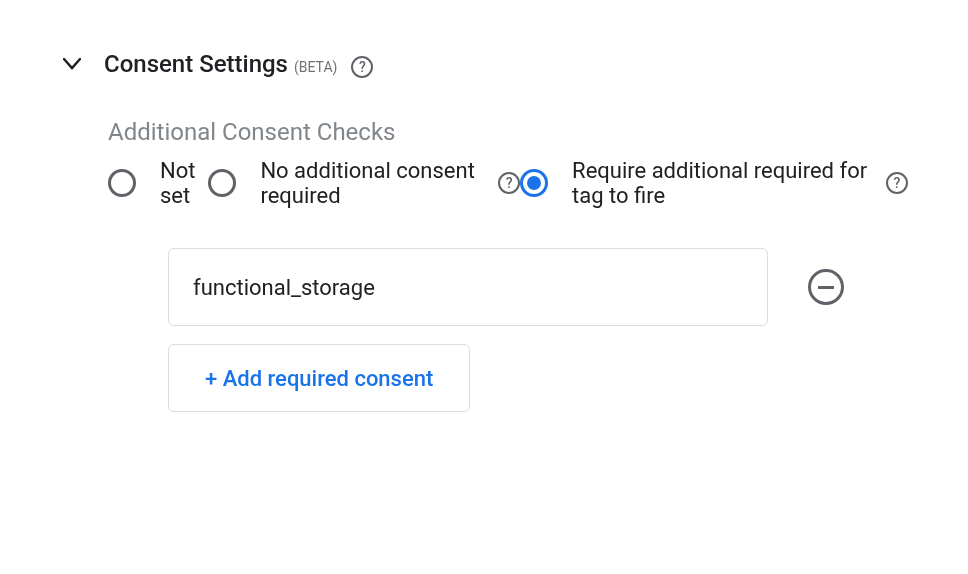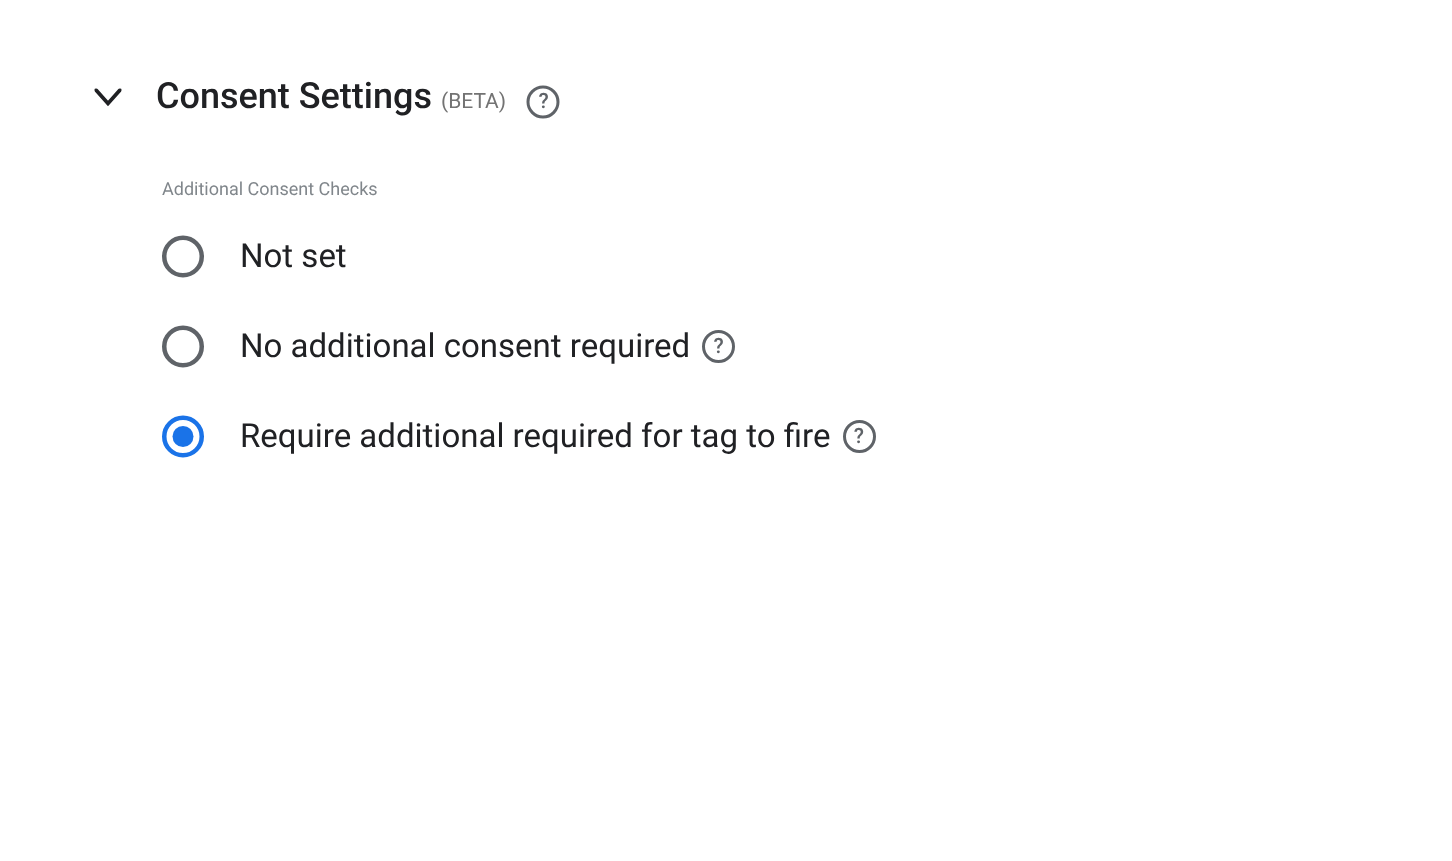--- a/index.html
+++ b/index.html
@@ -55,29 +55,28 @@
       font-weight: 500;
       color: #5f6368;
       cursor: pointer;
       margin-left: 8px;
       flex-shrink: 0;
     }
     .content {
       padding-left: 48px;
     }
     .subsection-label {
-      font-size: 12px;
+      font-size: 24px;
       color: #80868b;
-      margin-bottom: 24px;
+      margin-bottom: 12px;
       font-weight: 400;
     }
     .radio-group {
       display: flex;
-      flex-direction: column;
-      gap: 32px;
+      flex-direction: row;
     }
     .radio-option {
       display: flex;
       align-items: center;
       gap: 24px;
     }
     .radio-circle {
       width: 28px;
       height: 28px;
       border: 3px solid #5f6368;
@@ -193,13 +192,20 @@
 
     <div class="radio-option">
       <div class="radio-circle selected"></div>
       <div class="radio-label">
         <span>Require additional required for tag to fire</span>
         <span class="help-icon">?</span>
       </div>
     </div>
   </div>
 
+  <div class="consent-inputs">
+    <div class="input-row">
+      <input type="text" class="consent-input" value="functional_storage" style="">
+      <button class="remove-btn"></button>
+    </div>
+    <button class="add-consent-btn">+ Add required consent</button>
+  </div>
 </div>
 
 </body></html>

